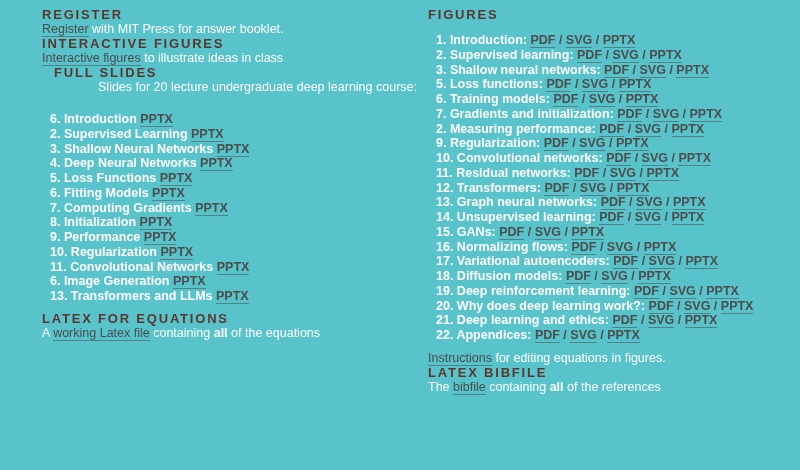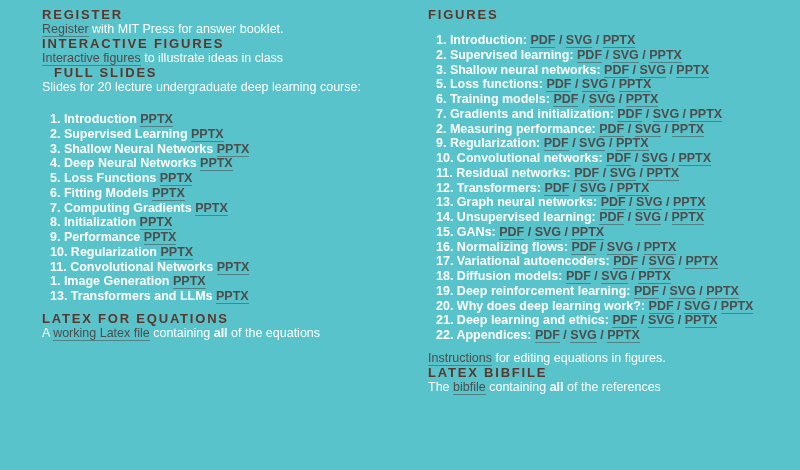--- a/index.html
+++ b/index.html
@@ -43,21 +43,21 @@
   }
   .sep { color: #4d4d4d; }
   .b { font-weight: bold; }
 
   
   .mt-reg-h   { margin-top: 8px; }
   .mt-reg-p   { margin-top: 7px; }
   .mt-int-h   { margin-top: 21px; }
   .mt-int-p   { margin-top: 13px; }
   .mt-sld-h   { margin-top: 23px; padding-left: 12px; }
-  .mt-sld-p   { margin-top: 17px; }
+  .mt-sld-p   { margin-top: 17px; text-align: right; }
   .mt-sld-l   { margin-top: 17px; }
   .mt-ltx-h   { margin-top: 16px; }
   .mt-ltx-p   { margin-top: 17px; }
 
   .mt-fig-h   { margin-top: 8px; }
   .mt-fig-l   { margin-top: 11px; }
   .mt-ins-p   { margin-top: 14px; }
   .mt-bib-h   { margin-top: 18px; }
   .mt-bib-p   { margin-top: 17px; }
 </style>
@@ -69,32 +69,32 @@
   <h3 class="sec mt-reg-h">REGISTER</h3>
   <p class="body-line mt-reg-p"><a class="lnk">Register</a> <span>with MIT Press for answer booklet.</span></p>
 
   <h3 class="sec mt-int-h">INTERACTIVE FIGURES</h3>
   <p class="body-line mt-int-p"><a class="lnk">Interactive figures</a> <span>to illustrate ideas in class</span></p>
 
   <h3 class="sec mt-sld-h">FULL SLIDES</h3>
   <p class="body-line mt-sld-p">Slides for 20 lecture undergraduate deep learning course:</p>
 
   <div class="list mt-sld-l" id="slides-list">
-      <div class="list-row"><span>1. Introduction </span><a class="lnk">PPTX</a></div>
+      <div class="list-row"><span>6. Introduction </span><a class="lnk">PPTX</a></div>
       <div class="list-row"><span>2. Supervised Learning </span><a class="lnk">PPTX</a></div>
       <div class="list-row"><span>3. Shallow Neural Networks </span><a class="lnk">PPTX</a></div>
       <div class="list-row"><span>4. Deep Neural Networks </span><a class="lnk">PPTX</a></div>
       <div class="list-row"><span>5. Loss Functions </span><a class="lnk">PPTX</a></div>
       <div class="list-row"><span>6. Fitting Models </span><a class="lnk">PPTX</a></div>
       <div class="list-row"><span>7. Computing Gradients </span><a class="lnk">PPTX</a></div>
       <div class="list-row"><span>8. Initialization </span><a class="lnk">PPTX</a></div>
       <div class="list-row"><span>9. Performance </span><a class="lnk">PPTX</a></div>
       <div class="list-row"><span>10. Regularization </span><a class="lnk">PPTX</a></div>
       <div class="list-row"><span>11. Convolutional Networks </span><a class="lnk">PPTX</a></div>
-      <div class="list-row"><span>1. Image Generation </span><a class="lnk">PPTX</a></div>
+      <div class="list-row"><span>6. Image Generation </span><a class="lnk">PPTX</a></div>
       <div class="list-row"><span>13. Transformers and LLMs </span><a class="lnk">PPTX</a></div>
     </div>
 
   <h3 class="sec mt-ltx-h">LATEX FOR EQUATIONS</h3>
   <p class="body-line mt-ltx-p"><span>A</span> <a class="lnk">working Latex file</a> <span>containing</span> <span class="b">all</span> <span>of the equations</span></p>
 
 </div>
 
 <div class="col col-right">
 

